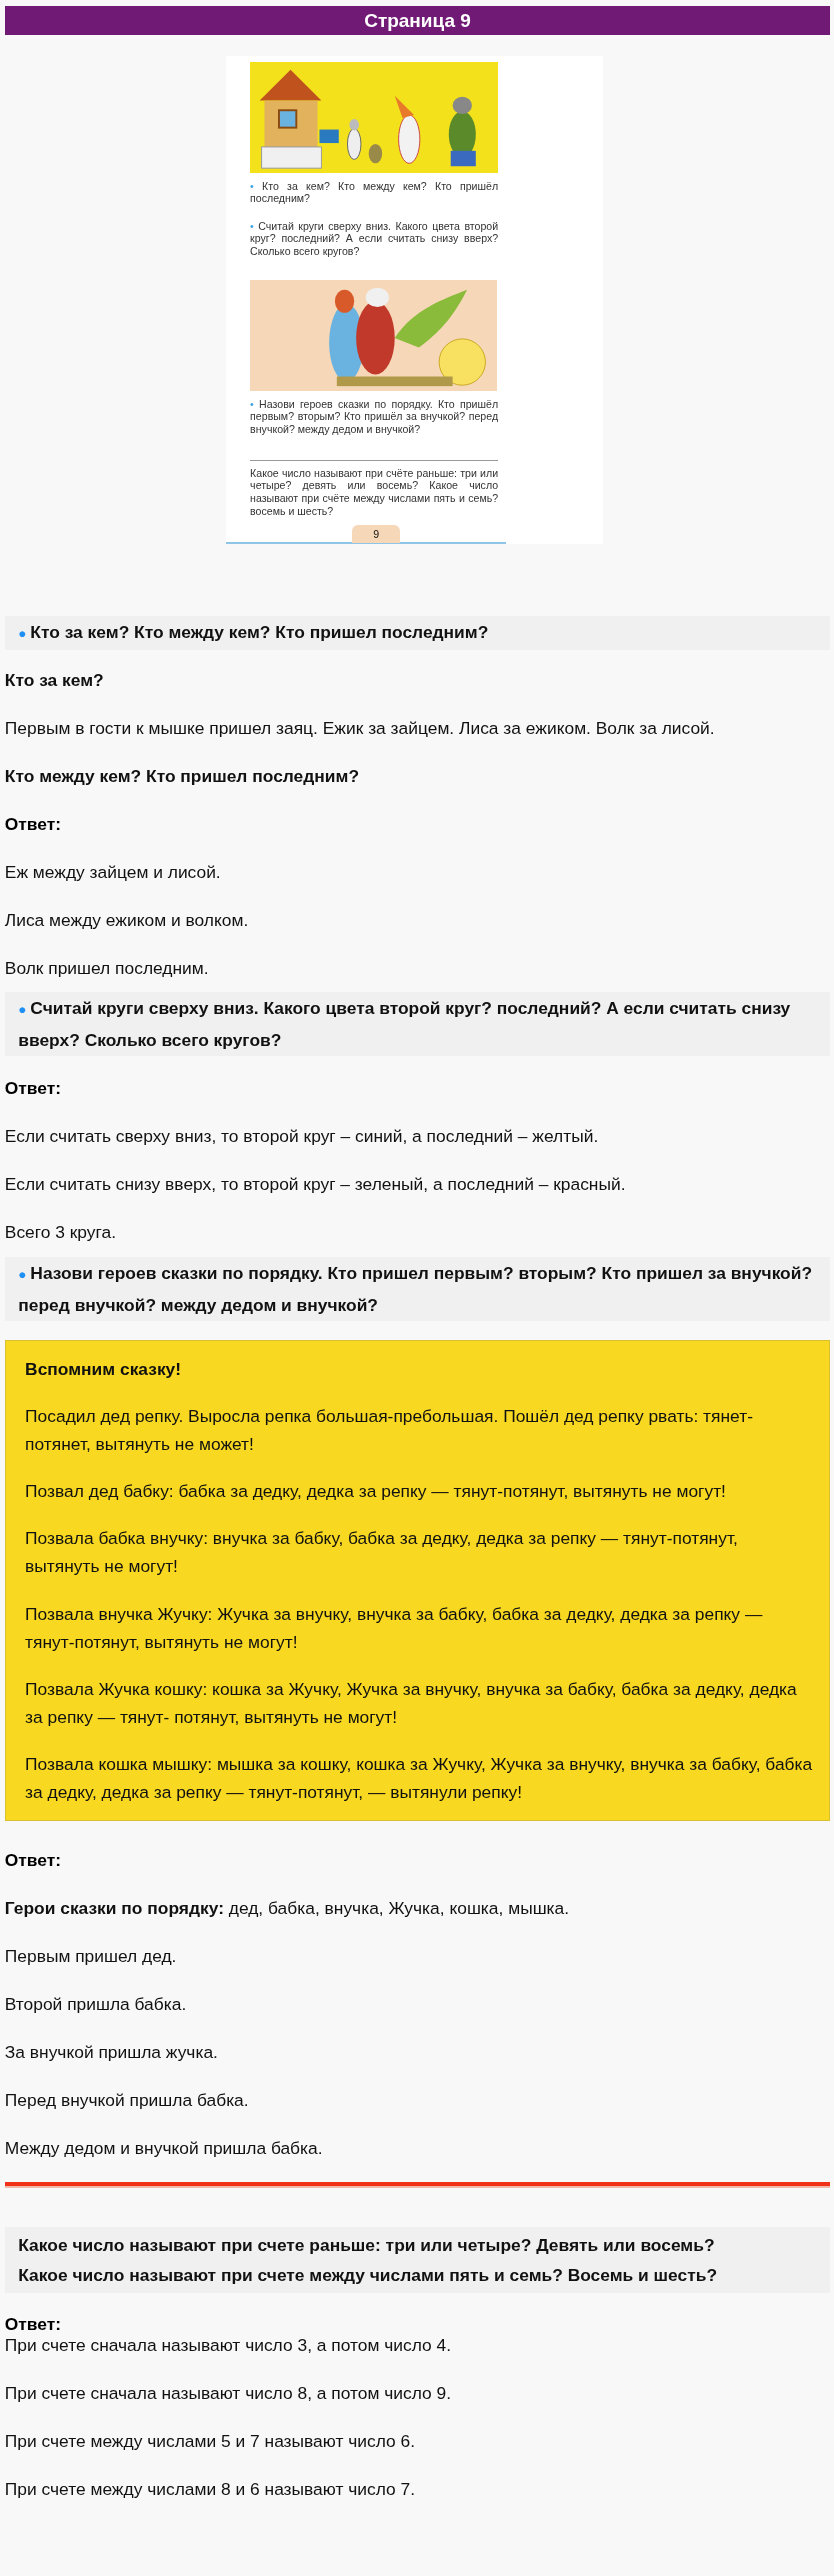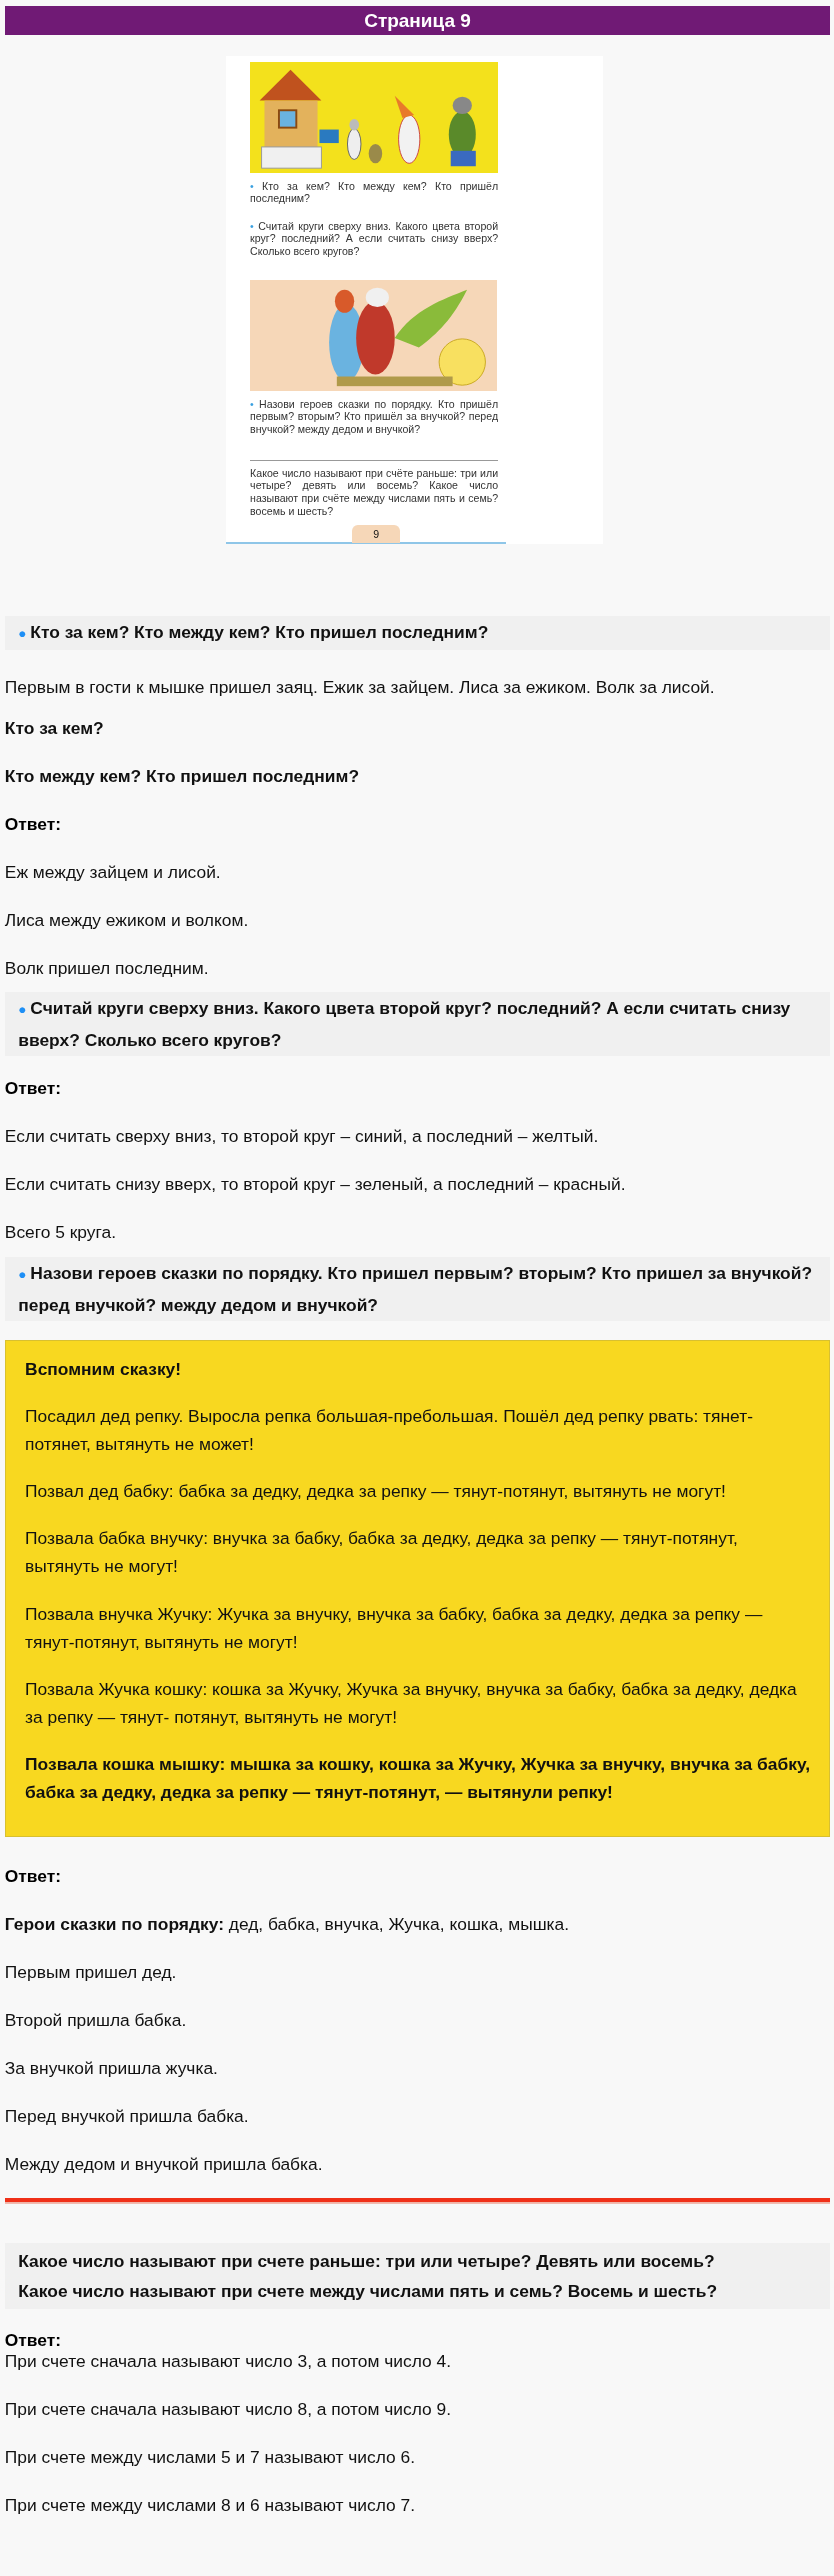--- a/index.html
+++ b/index.html
@@ -23,21 +23,21 @@
   .tab-badge { position: absolute; left: -13.5px; top: 162px; width: 21px; height: 21px; border-radius: 50%; background: #7cc4ee; border: 1.9px solid #cfe7f5; }
   .q-badge { position: absolute; left: -11.6px; top: 412px; width: 15.5px; height: 15.5px; background: #f08a3a; transform: rotate(45deg); }
 
   .question { background: #f0f0f0; font-weight: bold; font-size: 17.4px; line-height: 30px; padding: 1px 13.5px 1px 13.5px; }
   .question .bullet { color: #1e8ff5; font-size: 13.5px; margin-right: 3.9px; }
   .p { font-size: 17.4px; line-height: 21px; }
   .bold { font-weight: bold; }
   .answer-label { color: #000000; font-weight: bold; font-size: 17.4px; }
   .story { background: #f8d820; border: 1px solid #d8c030; padding: 13.5px 13.5px 13.5px 19.3px; }
   .story .p { line-height: 28px; margin-bottom: 19.3px; }
-  .story .p:last-child { margin-bottom: 16px; font-weight: bold; }
+  .story .p:last-child { margin-bottom: 0; }
   .red-line { height: 3.9px; background: #f03018; box-shadow: 0 1.9px 0 #f0b4a8; }
 </style>
 </head>
 <body>
 
 <div class="wrap">
   <div class="page-header">Страница 9</div>
 
   <div class="textbook">
     <div class="tb-left">
@@ -74,35 +74,35 @@
       <div class="tb-text" style="top:342px;"><span class="dot">•</span> <span>Назови героев сказки по порядку. Кто пришёл первым? вторым? Кто пришёл за внучкой? перед внучкой? между дедом и внучкой?</span></div>
       <div class="tb-divider"></div>
       <div class="tb-text" style="top:411px;">Какое число называют при счёте раньше: три или четыре? девять или восемь? Какое число называют при счёте между числами пять и семь? восемь и шесть?</div>
       <div class="tb-pagenum">9</div>
     </div>
   </div>
 
   <div style="margin-top:72px;" class="question">
     <span class="bullet">●</span><span>Кто за кем? Кто между кем? Кто пришел последним?</span>
   </div>
+  <div class="p bold" style="margin-top:20px;">Кто за кем?</div>
   <div class="p" style="margin-top:27px;">Первым в гости к мышке пришел заяц. Ежик за зайцем. Лиса за ежиком. Волк за лисой.</div>
-  <div class="p bold" style="margin-top:20px;">Кто за кем?</div>
   <div class="p bold" style="margin-top:27px;">Кто между кем? Кто пришел последним?</div>
   <div class="answer-label" style="margin-top:27px;">Ответ:</div>
   <div class="p" style="margin-top:27px;">Еж между зайцем и лисой.</div>
   <div class="p" style="margin-top:27px;">Лиса между ежиком и волком.</div>
   <div class="p" style="margin-top:27px;">Волк пришел последним.</div>
 
   <div style="margin-top:13.5px;" class="question">
     <span class="bullet">●</span><span>Считай круги сверху вниз. Какого цвета второй круг? последний? А если считать снизу вверх? Сколько всего кругов?</span>
   </div>
   <div class="answer-label" style="margin-top:22px;">Ответ:</div>
   <div class="p" style="margin-top:27px;">Если считать сверху вниз, то второй круг – синий, а последний – желтый.</div>
   <div class="p" style="margin-top:27px;">Если считать снизу вверх, то второй круг – зеленый, а последний – красный.</div>
-  <div class="p" style="margin-top:27px;">Всего 5 круга.</div>
+  <div class="p" style="margin-top:27px;">Всего 3 круга.</div>
 
   <div style="margin-top:13.5px;" class="question">
     <span class="bullet">●</span><span>Назови героев сказки по порядку. Кто пришел первым? вторым? Кто пришел за внучкой? перед внучкой? между дедом и внучкой?</span>
   </div>
   <div class="story" style="margin-top:19.3px;">
     <div class="p bold">Вспомним сказку!</div>
     <div class="p">Посадил дед репку. Выросла репка большая-пребольшая. Пошёл дед репку рвать: тянет-потянет, вытянуть не может!</div>
     <div class="p">Позвал дед бабку: бабка за дедку, дедка за репку — тянут-потянут, вытянуть не могут!</div>
     <div class="p">Позвала бабка внучку: внучка за бабку, бабка за дедку, дедка за репку — тянут-потянут, вытянуть не могут!</div>
     <div class="p">Позвала внучка Жучку: Жучка за внучку, внучка за бабку, бабка за дедку, дедка за репку — тянут-потянут, вытянуть не могут!</div>

